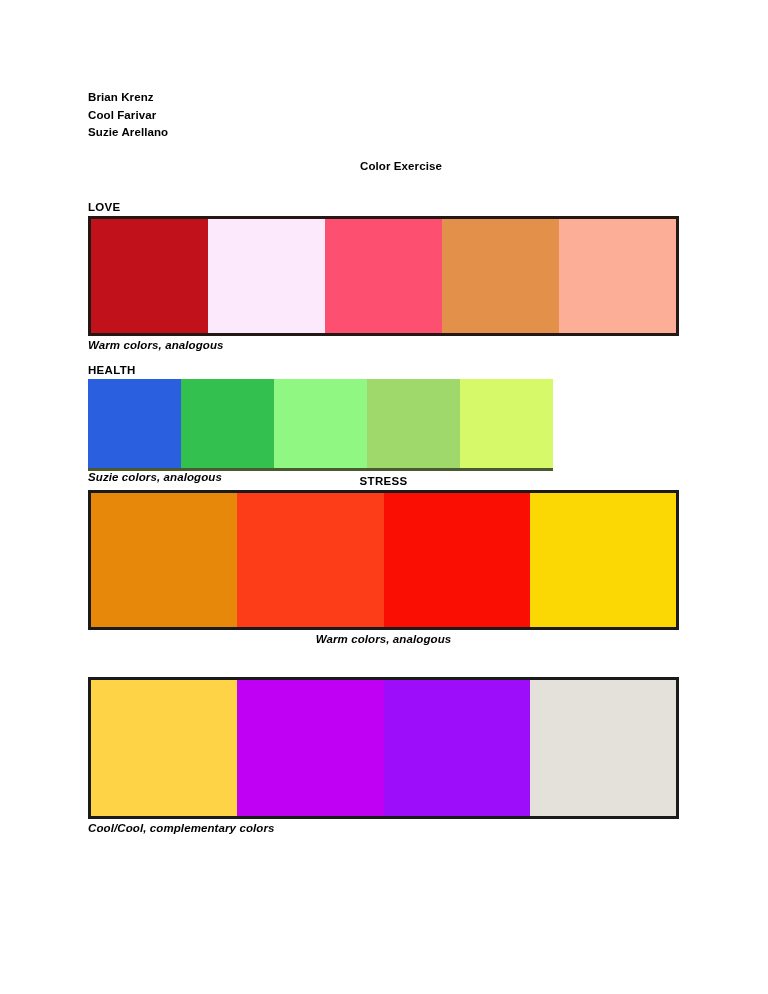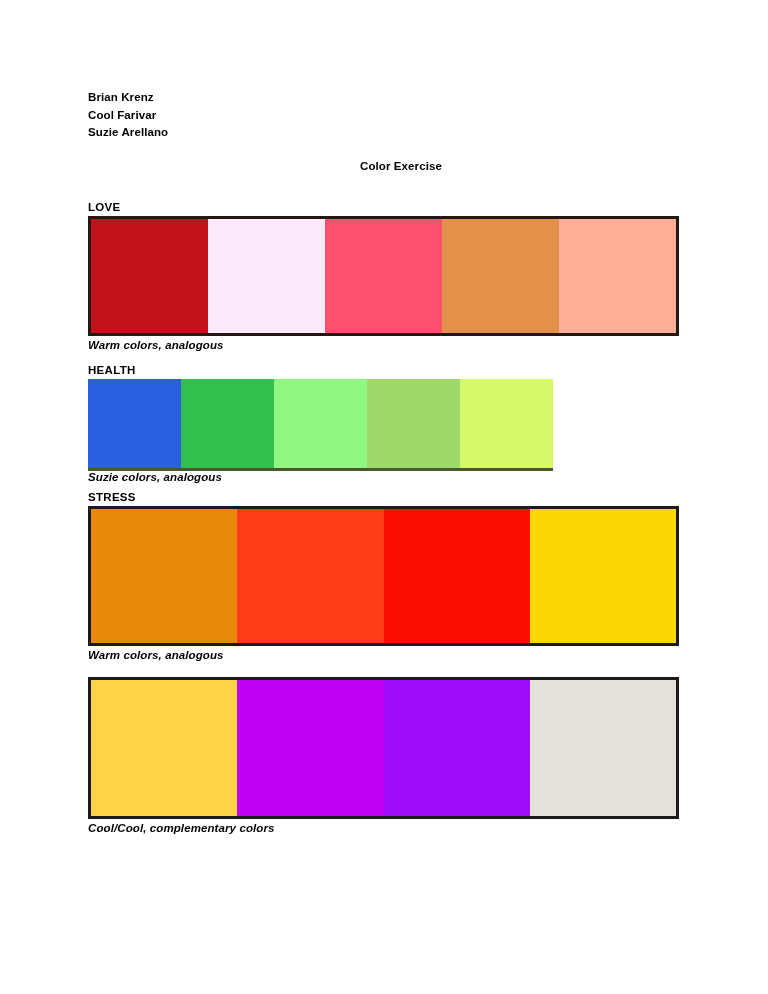--- a/index.html
+++ b/index.html
@@ -89,21 +89,21 @@
     background: #4a5a30;
   }
 
   
   #section-love       { top: 192px; }
   #section-love  .swatch-strip { width: 591px; height: 120px; }
 
   #section-health     { top: 355px; }
   #section-health .swatch-strip { width: 465px; height: 89px; }
 
-  #section-stress     { top: 482px; }
+  #section-stress     { top: 466px; text-align: center; }
   #section-stress .swatch-strip { width: 591px; height: 140px; }
 
   #section-athletics  { top: 677px; }
   #section-athletics .swatch-strip { width: 591px; height: 142px; }
 </style>
 </head>
 <body>
 
 <div class="page">
 

